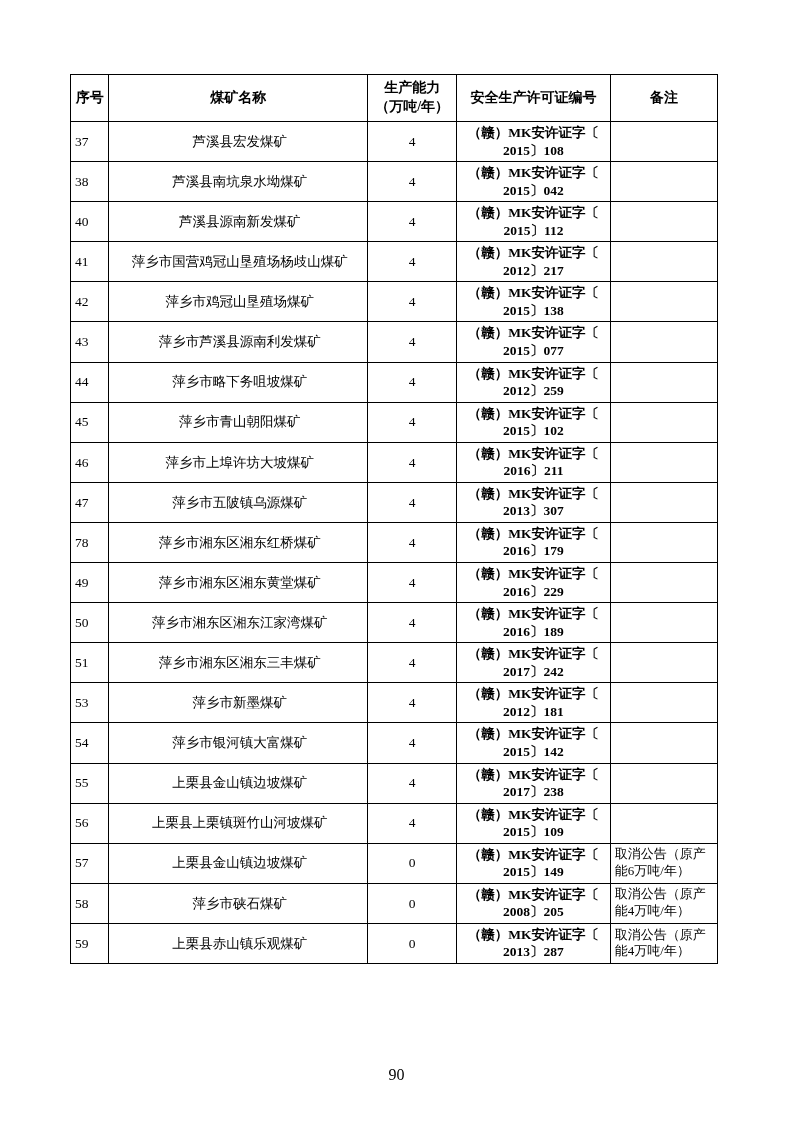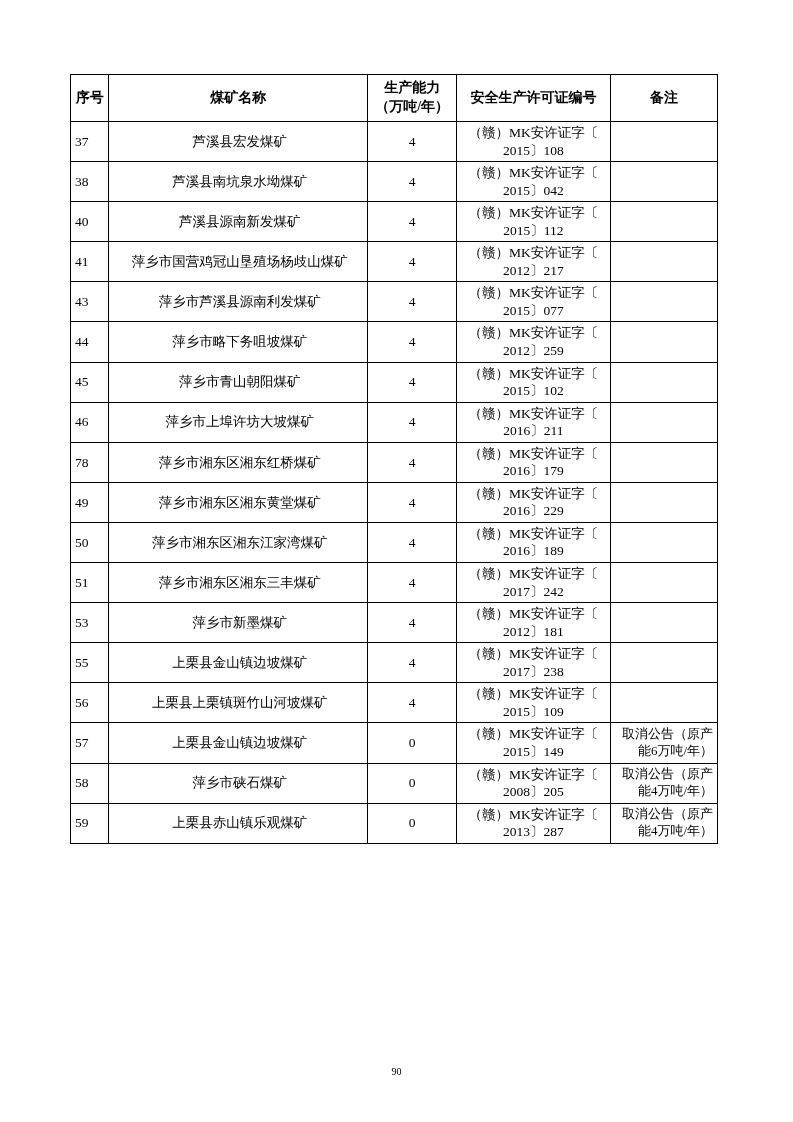--- a/index.html
+++ b/index.html
@@ -49,29 +49,29 @@
     line-height: 1.3;
   }
   .col-no    { width: 38px; }
   .col-name  { width: 256px; }
   .col-cap   { width: 88px; }
   .col-perm  { width: 152px; }
   .col-rem   { width: 106px; }
   td.cell-no   { text-align: left; }
   td.cell-name { text-align: center; padding-left: 7px; }
   td.cell-cap  { text-align: center; }
-  td.cell-perm { text-align: center; }
-  td.cell-rem  { text-align: right; font-size: 13px; }
+  td.cell-perm { text-align: center; font-weight: bold; }
+  td.cell-rem  { text-align: left; font-size: 13px; }
   .page-number {
     position: absolute;
     left: 0;
     right: 0;
     top: 1066px;
     text-align: center;
-    font-size: 10px;
+    font-size: 16px;
   }
 </style>
 </head>
 <body>
 
 <div class="page">
   <table class="mine-table">
     <colgroup>
       <col class="col-no">
       <col class="col-name">
@@ -116,20 +116,27 @@
   </tr>
 
   <tr>
     <td class="cell-no">41</td>
     <td class="cell-name">萍乡市国营鸡冠山垦殖场杨歧山煤矿</td>
     <td class="cell-cap">4</td>
     <td class="cell-perm"><span>（赣）MK安许证字〔</span><br><span>2012〕217</span></td>
     <td class="cell-rem"><span></span><span></span></td>
   </tr>
 
+  <tr>
+    <td class="cell-no">42</td>
+    <td class="cell-name">萍乡市鸡冠山垦殖场煤矿</td>
+    <td class="cell-cap">4</td>
+    <td class="cell-perm"><span>（赣）MK安许证字〔</span><br><span>2015〕138</span></td>
+    <td class="cell-rem"><span></span><span></span></td>
+  </tr>
 
   <tr>
     <td class="cell-no">43</td>
     <td class="cell-name">萍乡市芦溪县源南利发煤矿</td>
     <td class="cell-cap">4</td>
     <td class="cell-perm"><span>（赣）MK安许证字〔</span><br><span>2015〕077</span></td>
     <td class="cell-rem"><span></span><span></span></td>
   </tr>
 
   <tr>
@@ -149,20 +156,27 @@
   </tr>
 
   <tr>
     <td class="cell-no">46</td>
     <td class="cell-name">萍乡市上埠许坊大坡煤矿</td>
     <td class="cell-cap">4</td>
     <td class="cell-perm"><span>（赣）MK安许证字〔</span><br><span>2016〕211</span></td>
     <td class="cell-rem"><span></span><span></span></td>
   </tr>
 
+  <tr>
+    <td class="cell-no">47</td>
+    <td class="cell-name">萍乡市五陂镇乌源煤矿</td>
+    <td class="cell-cap">4</td>
+    <td class="cell-perm"><span>（赣）MK安许证字〔</span><br><span>2013〕307</span></td>
+    <td class="cell-rem"><span></span><span></span></td>
+  </tr>
 
   <tr>
     <td class="cell-no">78</td>
     <td class="cell-name">萍乡市湘东区湘东红桥煤矿</td>
     <td class="cell-cap">4</td>
     <td class="cell-perm"><span>（赣）MK安许证字〔</span><br><span>2016〕179</span></td>
     <td class="cell-rem"><span></span><span></span></td>
   </tr>
 
   <tr>
@@ -191,20 +205,27 @@
 
 
   <tr>
     <td class="cell-no">53</td>
     <td class="cell-name">萍乡市新墨煤矿</td>
     <td class="cell-cap">4</td>
     <td class="cell-perm"><span>（赣）MK安许证字〔</span><br><span>2012〕181</span></td>
     <td class="cell-rem"><span></span><span></span></td>
   </tr>
 
+  <tr>
+    <td class="cell-no">54</td>
+    <td class="cell-name">萍乡市银河镇大富煤矿</td>
+    <td class="cell-cap">4</td>
+    <td class="cell-perm"><span>（赣）MK安许证字〔</span><br><span>2015〕142</span></td>
+    <td class="cell-rem"><span></span><span></span></td>
+  </tr>
 
   <tr>
     <td class="cell-no">55</td>
     <td class="cell-name">上栗县金山镇边坡煤矿</td>
     <td class="cell-cap">4</td>
     <td class="cell-perm"><span>（赣）MK安许证字〔</span><br><span>2017〕238</span></td>
     <td class="cell-rem"><span></span><span></span></td>
   </tr>
 
   <tr>

